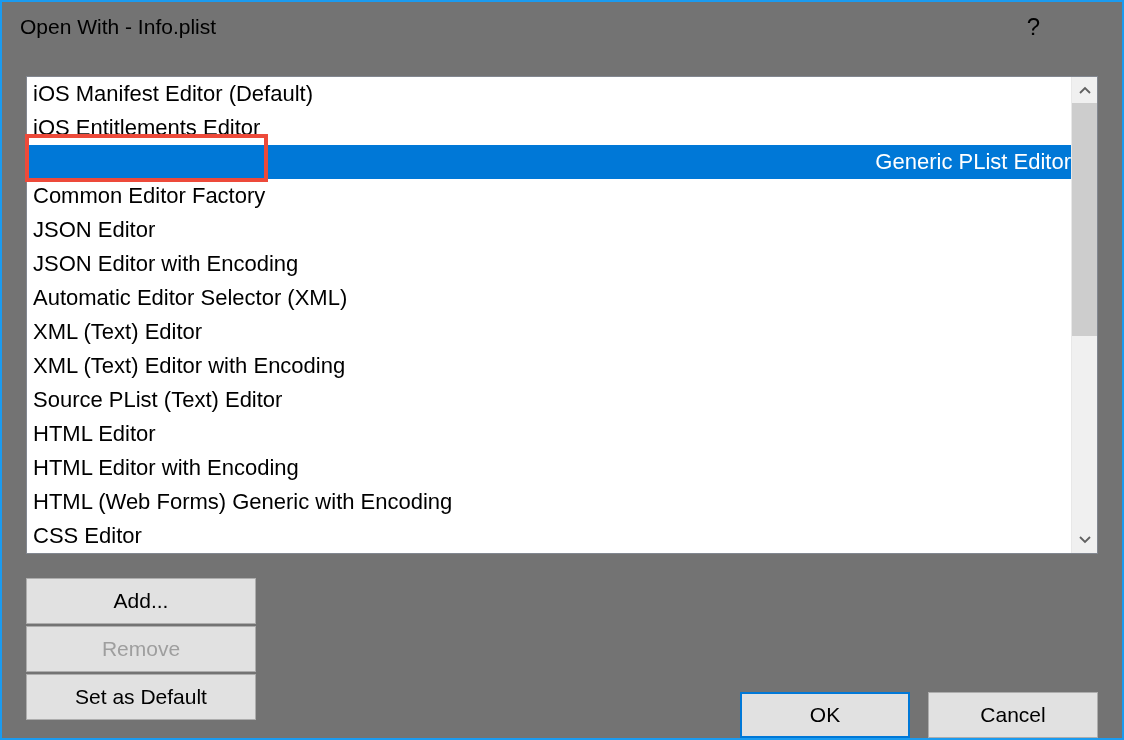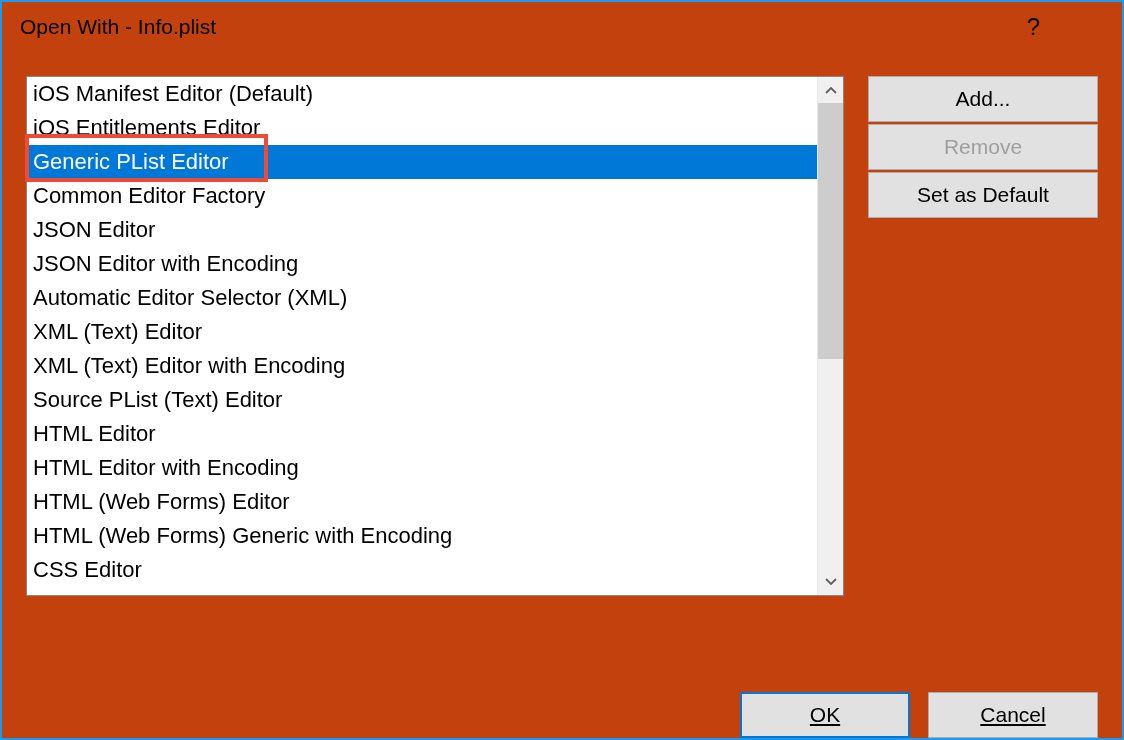--- a/index.html
+++ b/index.html
@@ -7,21 +7,21 @@
       font-family: "Segoe UI", Tahoma, sans-serif;
       background: #fff;
       width: 1124px;
       height: 740px;
       overflow: hidden;
     }
     .dialog {
       width: 1124px;
       height: 740px;
       border: 2px solid #1a9bf0;
-      background: #c2410c;
+      background: #737373;
       display: flex;
       flex-direction: column;
     }
     .titlebar {
       height: 50px;
       display: flex;
       align-items: center;
       padding: 0 4px 0 18px;
     }
     .title-text {
@@ -62,20 +62,21 @@
     }
     .instruction {
       font-size: 22px;
       color: #000;
       margin-bottom: 10px;
     }
     .main-row {
       display: flex;
       gap: 24px;
       height: 520px;
+      flex-direction: column;
     }
     .listbox-container {
       flex: 1;
       border: 1px solid #828790;
       display: flex;
       background: #fff;
       position: relative;
     }
     .listbox {
       flex: 1;
@@ -85,20 +86,21 @@
       font-size: 22px;
       padding: 2px 0 2px 6px;
       color: #000;
       cursor: pointer;
       white-space: nowrap;
       line-height: 30px;
     }
     .list-item.selected {
       background: #0078d7;
       color: #fff;
+      text-align: right;
     }
     .highlight-box {
       position: absolute;
       border: 4px solid #ed4a3a;
       pointer-events: none;
       left: -2px;
       top: 57px;
       width: 243px;
       height: 48px;
       z-index: 10;
@@ -155,21 +157,20 @@
       cursor: default;
     }
     .bottom-row {
       display: flex;
       justify-content: flex-end;
       gap: 18px;
       padding: 28px 24px 0 24px;
     }
     .bottom-row .btn {
       width: 170px;
-      text-decoration: underline;
     }
     .btn.primary {
       border: 2px solid #0078d7;
     }
   </style>
 </head>
 <body>
 
 <div class="dialog">
   <div class="titlebar">
@@ -196,21 +197,20 @@
             <div class="list-item selected">Generic PList Editor</div>
             <div class="list-item">Common Editor Factory</div>
             <div class="list-item">JSON Editor</div>
             <div class="list-item">JSON Editor with Encoding</div>
             <div class="list-item">Automatic Editor Selector (XML)</div>
             <div class="list-item">XML (Text) Editor</div>
             <div class="list-item">XML (Text) Editor with Encoding</div>
             <div class="list-item">Source PList (Text) Editor</div>
             <div class="list-item">HTML Editor</div>
             <div class="list-item">HTML Editor with Encoding</div>
-            <div class="list-item">HTML (Web Forms) Editor</div>
             <div class="list-item">HTML (Web Forms) Generic with Encoding</div>
             <div class="list-item">CSS Editor</div>
           </div>
         <div class="scrollbar">
           <div class="scroll-arrow">
             <svg width="12" height="8" viewBox="0 0 12 8">
                 <polyline points="1,7 6,2 11,7" fill="none" stroke="#606060" stroke-width="1.8"></polyline>
               </svg>
           </div>
           <div class="scroll-track">

